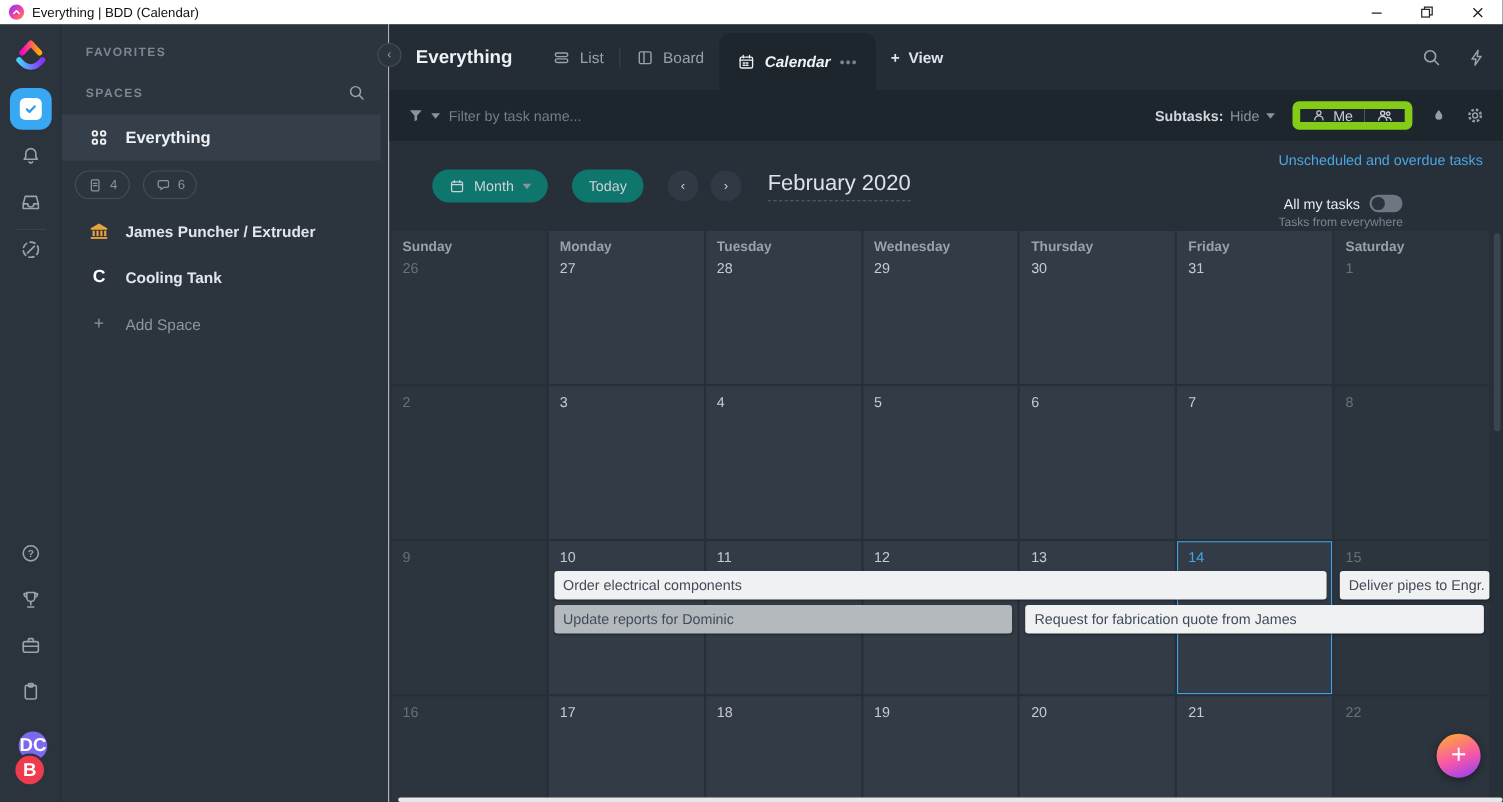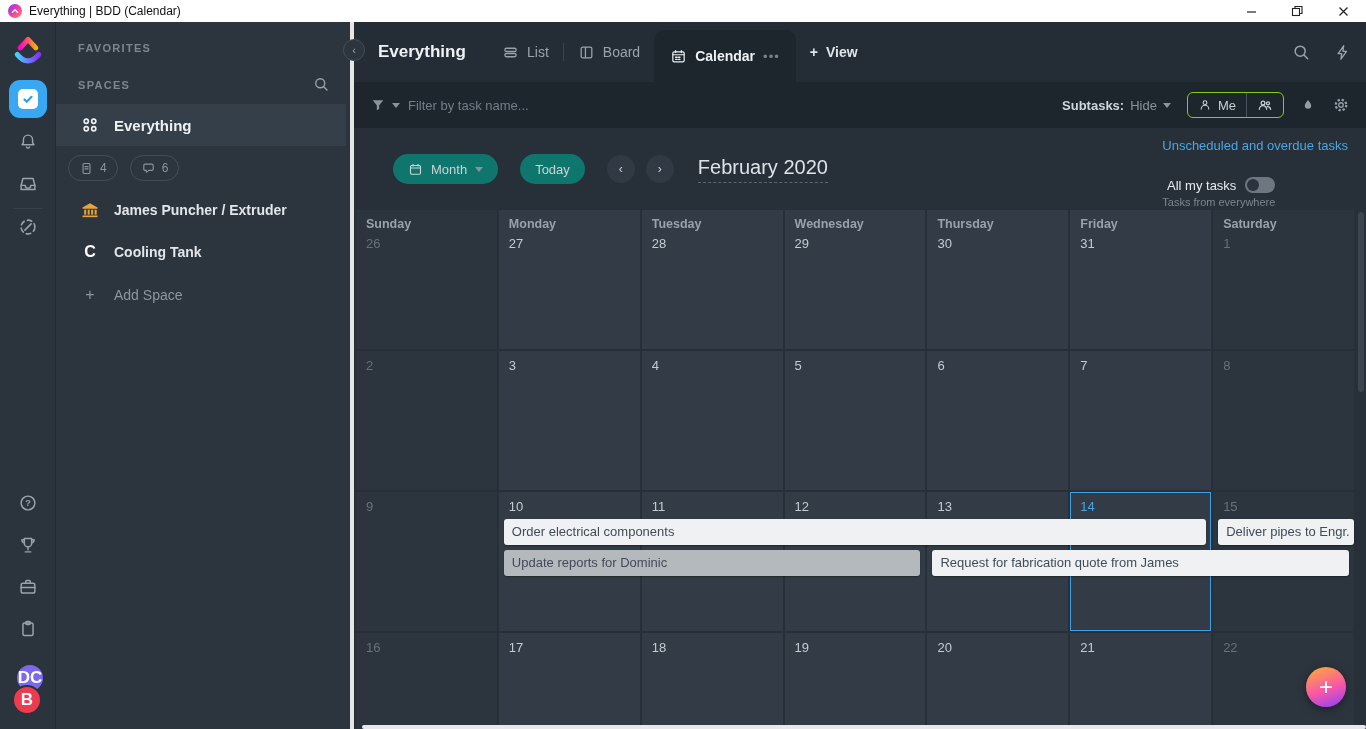--- a/index.html
+++ b/index.html
@@ -28,21 +28,21 @@
   .rail-check { position:absolute; left:9px; top:58px; width:38px; height:38px; border-radius:11px;
                 background:#38a8f3; display:flex; align-items:center; justify-content:center; }
   .rail-check .inner { width:20px; height:20px; border-radius:5px; background:#fff;
                 display:flex; align-items:center; justify-content:center; }
   .avatar { position:absolute; width:30px; height:30px; border-radius:50%; color:#fff;
             font-size:17px; font-weight:bold; display:flex; align-items:center; justify-content:center;
             border:2px solid #2b343d; }
 
   
   .sidebar { position:absolute; left:56px; top:0; width:298px; height:707px; background:#2c353e;
-             border-right:4px solid #e5e5e5; }
+             border-right:1px solid #e5e5e5; }
   .side-label { position:absolute; left:22px; font-size:11px; font-weight:bold; letter-spacing:1.3px;
                 color:#7d8690; }
   .side-search { position:absolute; right:20px; top:53px; color:#9aa3ac; }
   .side-item-active { position:absolute; left:0; top:82px; width:290px; height:42px; background:#353f4a;
                 display:flex; align-items:center; padding-left:22px; gap:12px; color:#eef1f3; }
   .side-item-active .lbl { font-size:15px; font-weight:bold; }
   .badges { position:absolute; left:12px; top:133px; display:flex; gap:12px; }
   .badge { height:26px; min-width:48px; border:1px solid #454e58; border-radius:13px; color:#8a939c;
            font-size:12px; display:flex; align-items:center; justify-content:center; gap:6px; padding:0 10px; }
   .space-row { position:absolute; left:0; width:298px; height:42px; display:flex; align-items:center;
@@ -61,39 +61,39 @@
   .main { position:absolute; left:354px; top:0; width:1012px; height:707px; background:#272f38; }
 
   
   .topnav { position:absolute; left:0; top:0; width:1012px; height:60px; background:#242c35; }
   .nav-title { position:absolute; left:24px; top:0; height:60px; display:flex; align-items:center;
                font-size:17px; font-weight:bold; color:#eef2f4; }
   .tabs { position:absolute; left:134px; top:0; height:60px; display:flex; align-items:stretch; }
   .tab { display:flex; align-items:center; gap:8px; padding:0 14px; color:#99a2ab; font-size:14px; }
   .tab-divider { width:1px; height:18px; background:#3a434d; align-self:center; }
   .tab.active { background:#1d252d; border-radius:10px 10px 0 0; margin-top:8px; height:52px;
-                color:#eef2f4; font-weight:bold; padding:0 16px; }
+                color:#eef2f4; font-weight:bold; padding:0 16px;font-style:italic; }
   .tab .dots { color:#78828c; font-size:13px; letter-spacing:1px; font-weight:normal; }
   .nav-right { position:absolute; right:14px; top:0; height:60px; display:flex; align-items:center;
                gap:22px; color:#9aa3ac; }
 
   
   .filterbar { position:absolute; left:0; top:60px; width:1012px; height:46px; background:#1d252d;
                display:flex; align-items:center; padding:0 16px; }
   .filter-left { display:flex; align-items:center; gap:6px; color:#8a939c; }
   .filter-input { background:transparent; border:none; outline:none; color:#cfd6dc; font-size:13px;
                   width:320px; margin-left:8px; font-family:"Liberation Sans", sans-serif; }
   .filter-input::placeholder { color:#747e88; }
   .filter-right { margin-left:auto; display:flex; align-items:center; gap:16px; }
   .subtasks { display:flex; align-items:center; gap:6px; font-size:13px; }
   .subtasks .k { color:#cfd6dc; font-weight:bold; }
   .subtasks .v { color:#8a939c; }
   .caret { width:0; height:0; border-left:4px solid transparent; border-right:4px solid transparent;
            border-top:5px solid #8a939c; display:inline-block; }
-  .me-group { display:flex; border:1px solid #84cc16; border-radius:6px; overflow:hidden; height:26px; }
+  .me-group { display:flex; border:7px solid #84cc16; border-radius:6px; overflow:hidden; height:26px; }
   .me-seg { display:flex; align-items:center; gap:6px; padding:0 10px; color:#c7ced4; font-size:13px; }
   .me-seg + .me-seg { border-left:1px solid #4a545e; }
   .icon-btn { color:#949da6; display:flex; align-items:center; }
 
   
   .controlsbar { position:absolute; left:0; top:106px; width:1012px; height:82px;
                  display:flex; align-items:center; padding:0 18px 0 39px; }
   .pill { height:30px; border-radius:15px; background:#0f766e; color:#ccd2d8; font-size:13px;
           display:flex; align-items:center; gap:8px; padding:0 15px; }
   .circle-btn { width:28px; height:28px; border-radius:50%; background:#313a44; color:#ccd2d8;

